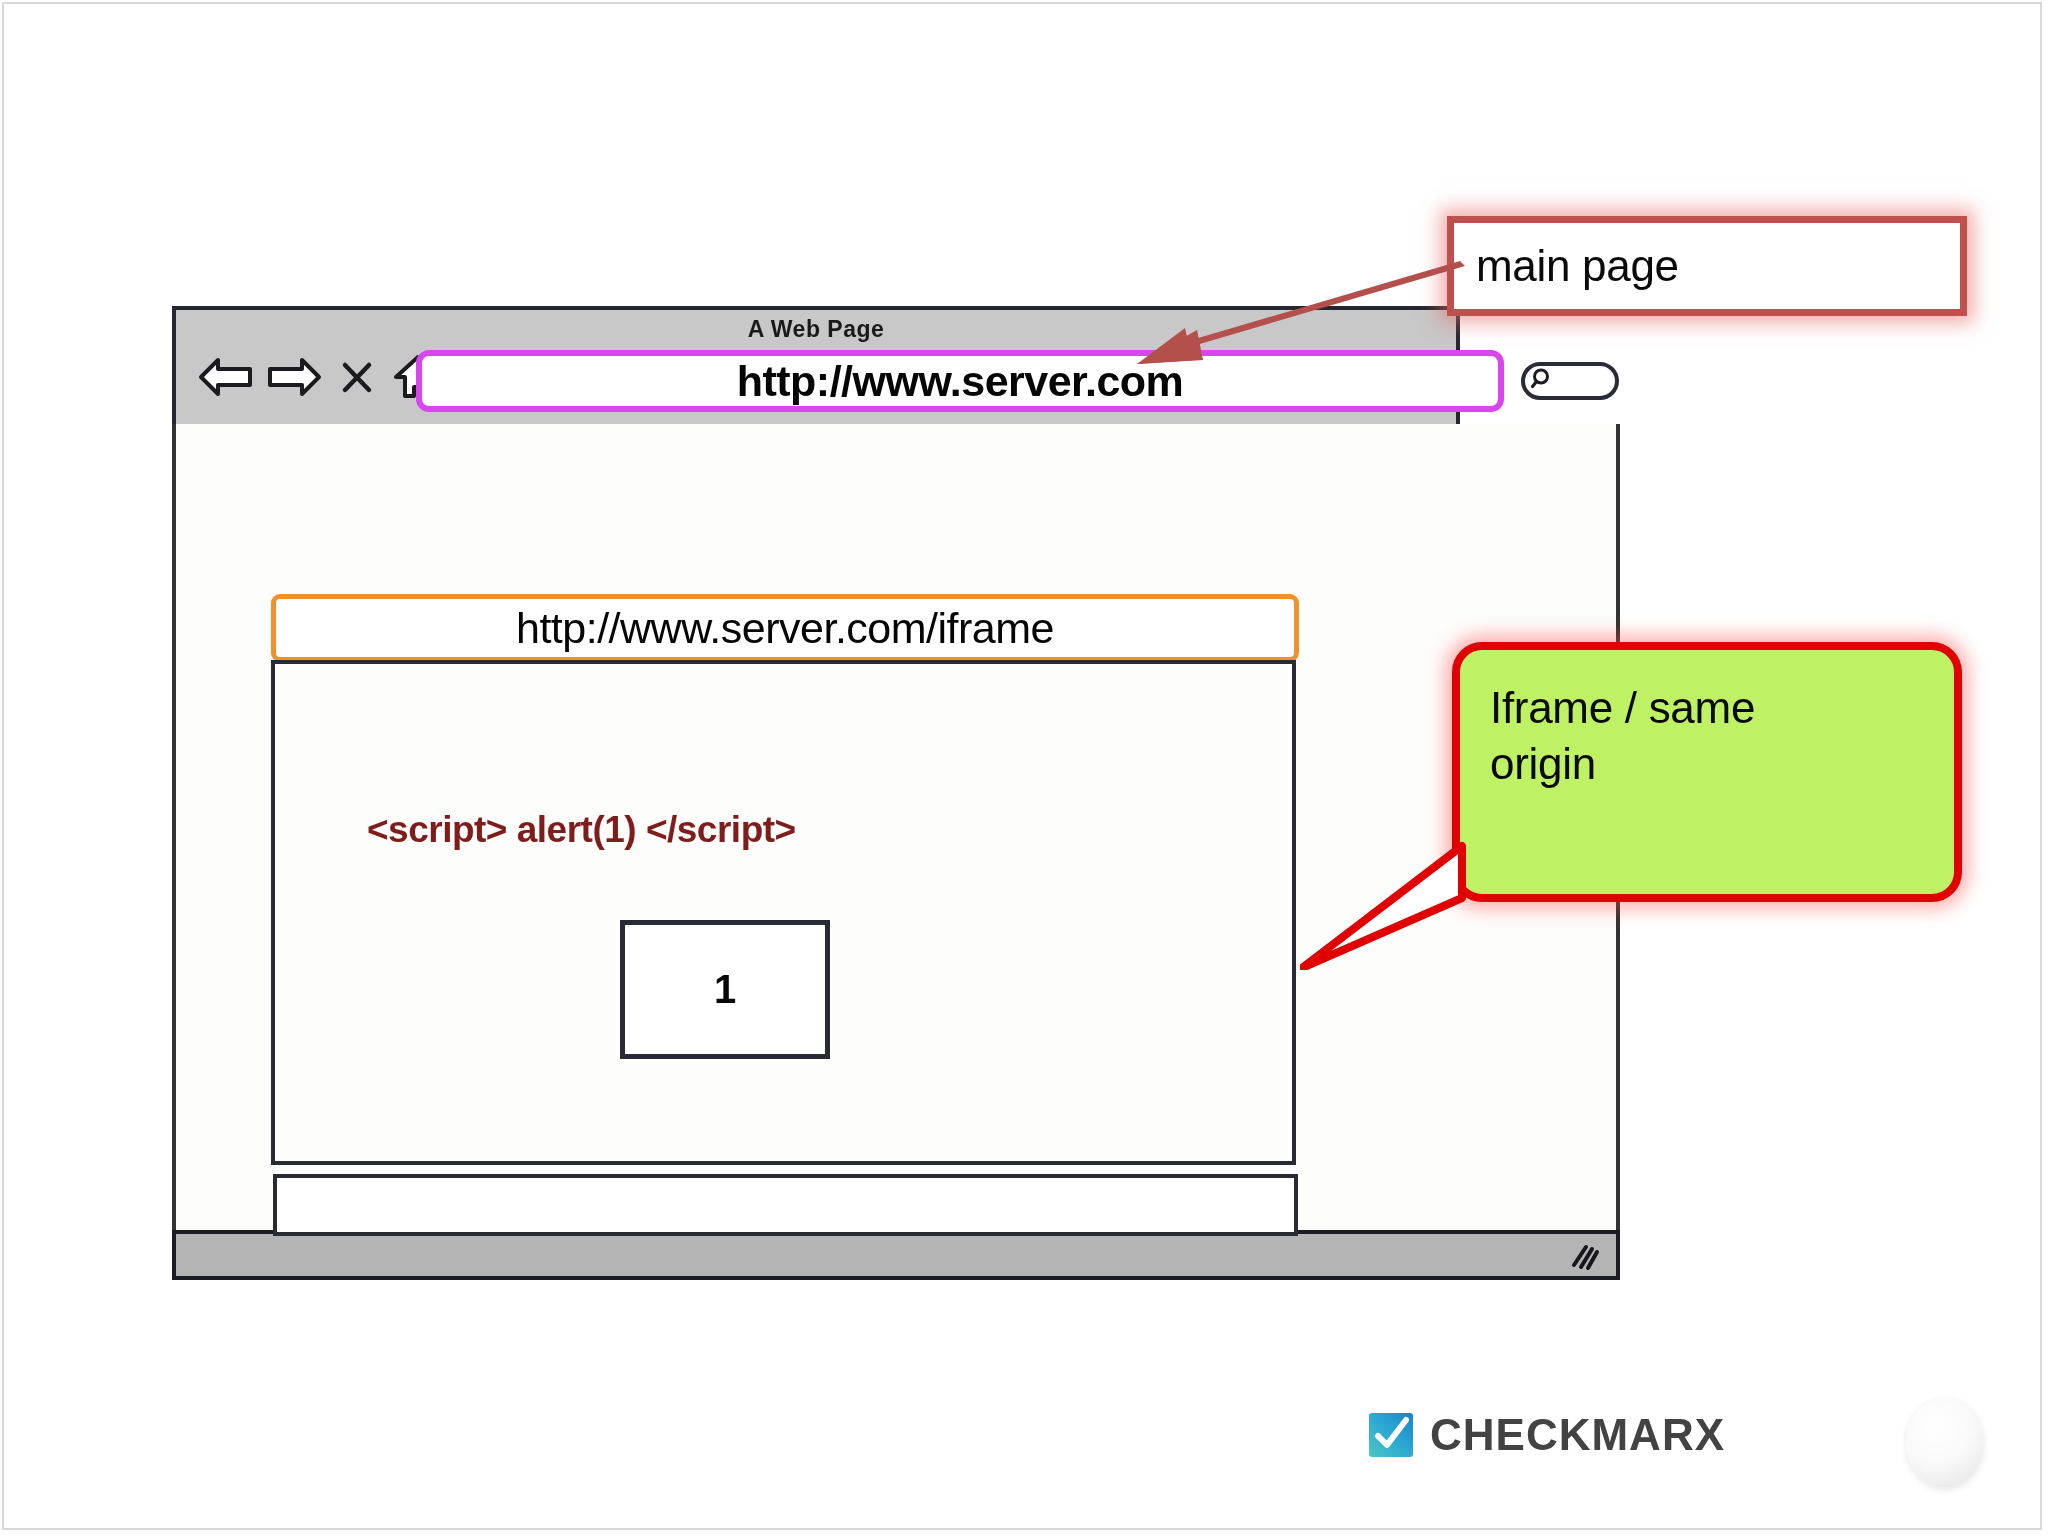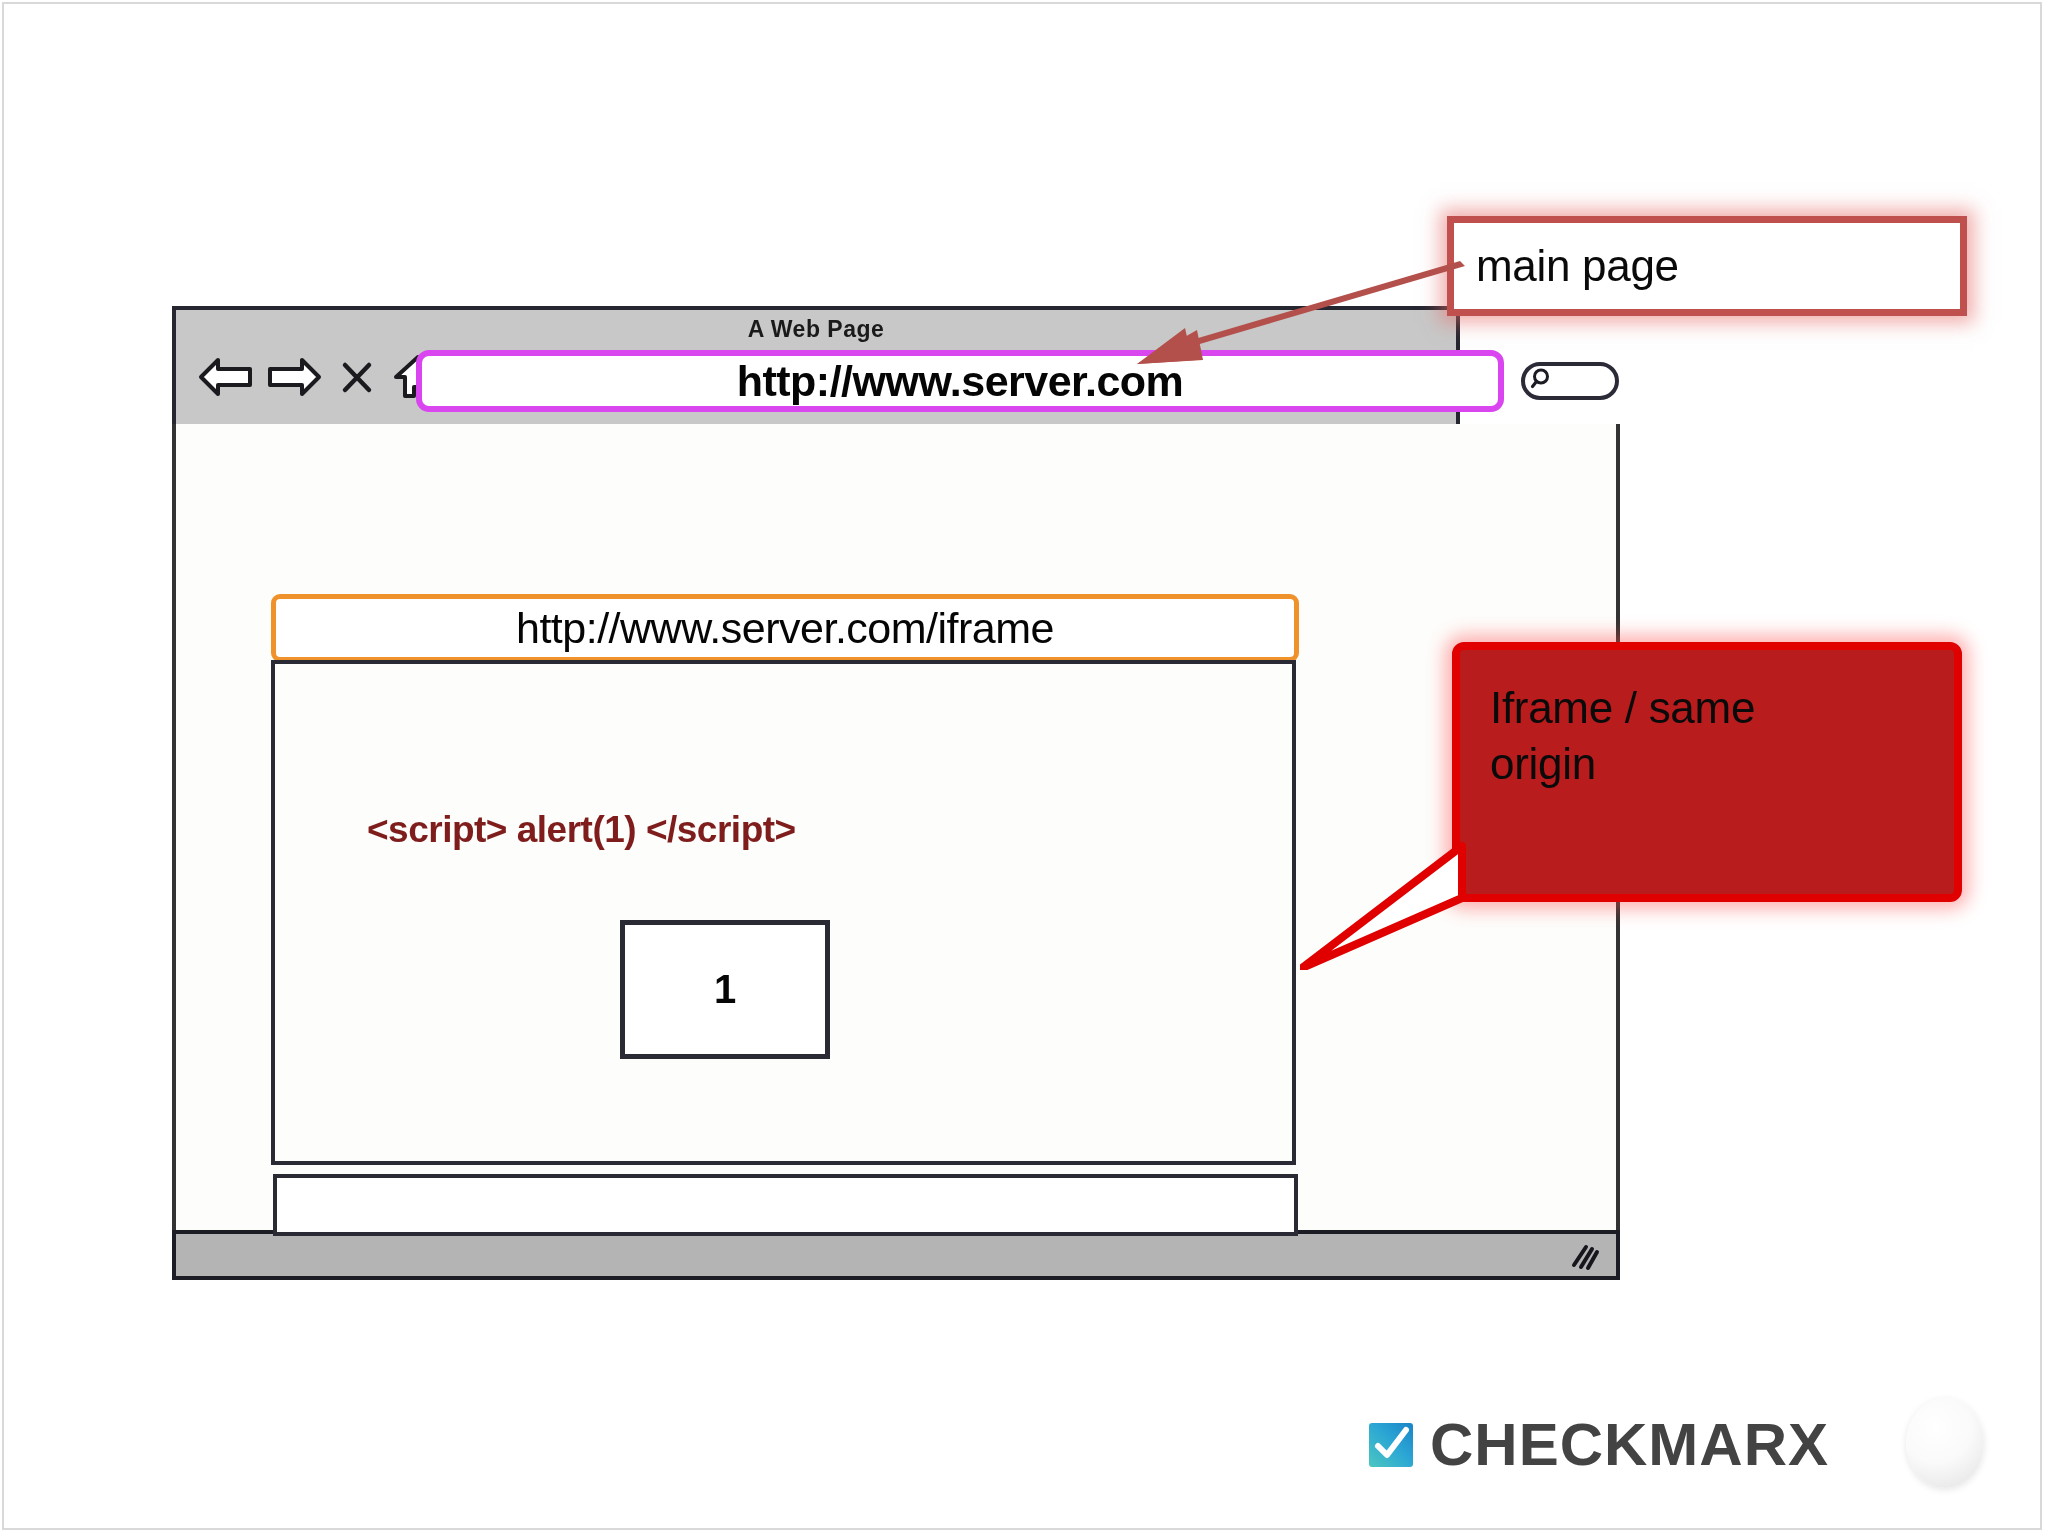--- a/index.html
+++ b/index.html
@@ -235,23 +235,23 @@
     pointer-events: none;
   }
 
   
   #callout-iframe {
     position: absolute;
     left: 1452px;
     top: 642px;
     width: 510px;
     height: 260px;
-    background: #b91c1c;
+    background: #bef264;
     border: 8px solid #e00000;
-    border-radius: 12px;
+    border-radius: 30px;
     box-sizing: border-box;
     box-shadow: 0 0 18px 7px rgba(255,70,70,0.42);
   }
   #callout-iframe-text {
     position: absolute;
     left: 30px;
     top: 30px;
     width: 330px;
     font-size: 44px;
     line-height: 1.28;
@@ -275,21 +275,21 @@
     display: flex;
     align-items: center;
     gap: 16px;
   }
   #checkmarx-mark {
     width: 46px;
     height: 46px;
     border-radius: 3px;
   }
   #checkmarx-word {
-    font-size: 60px;
+    font-size: 44px;
     font-weight: bold;
     color: #434343;
     letter-spacing: 1px;
     font-family: "Liberation Sans", sans-serif;
   }
   #logo-orb {
     position: absolute;
     left: 1906px;
     top: 1398px;
     width: 78px;

